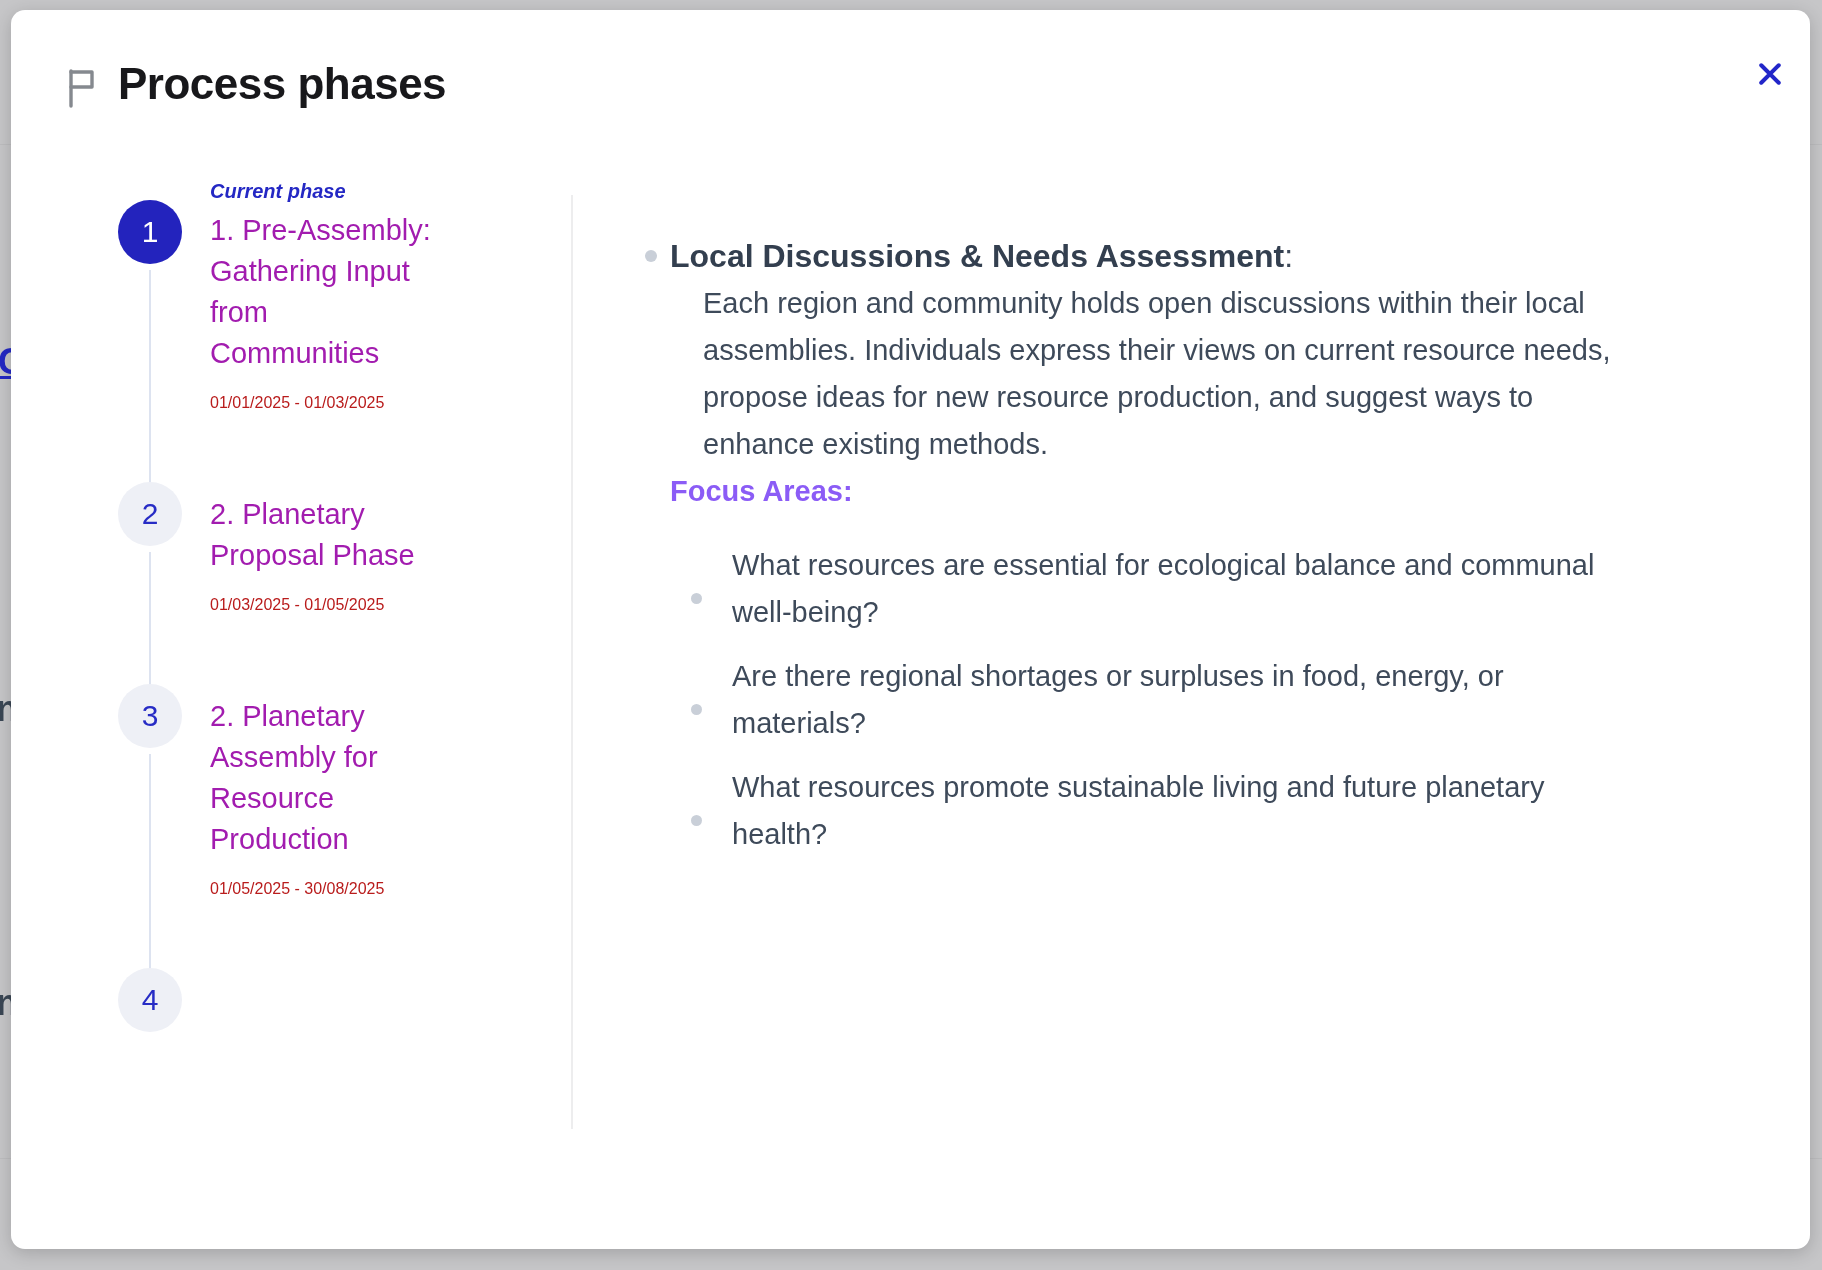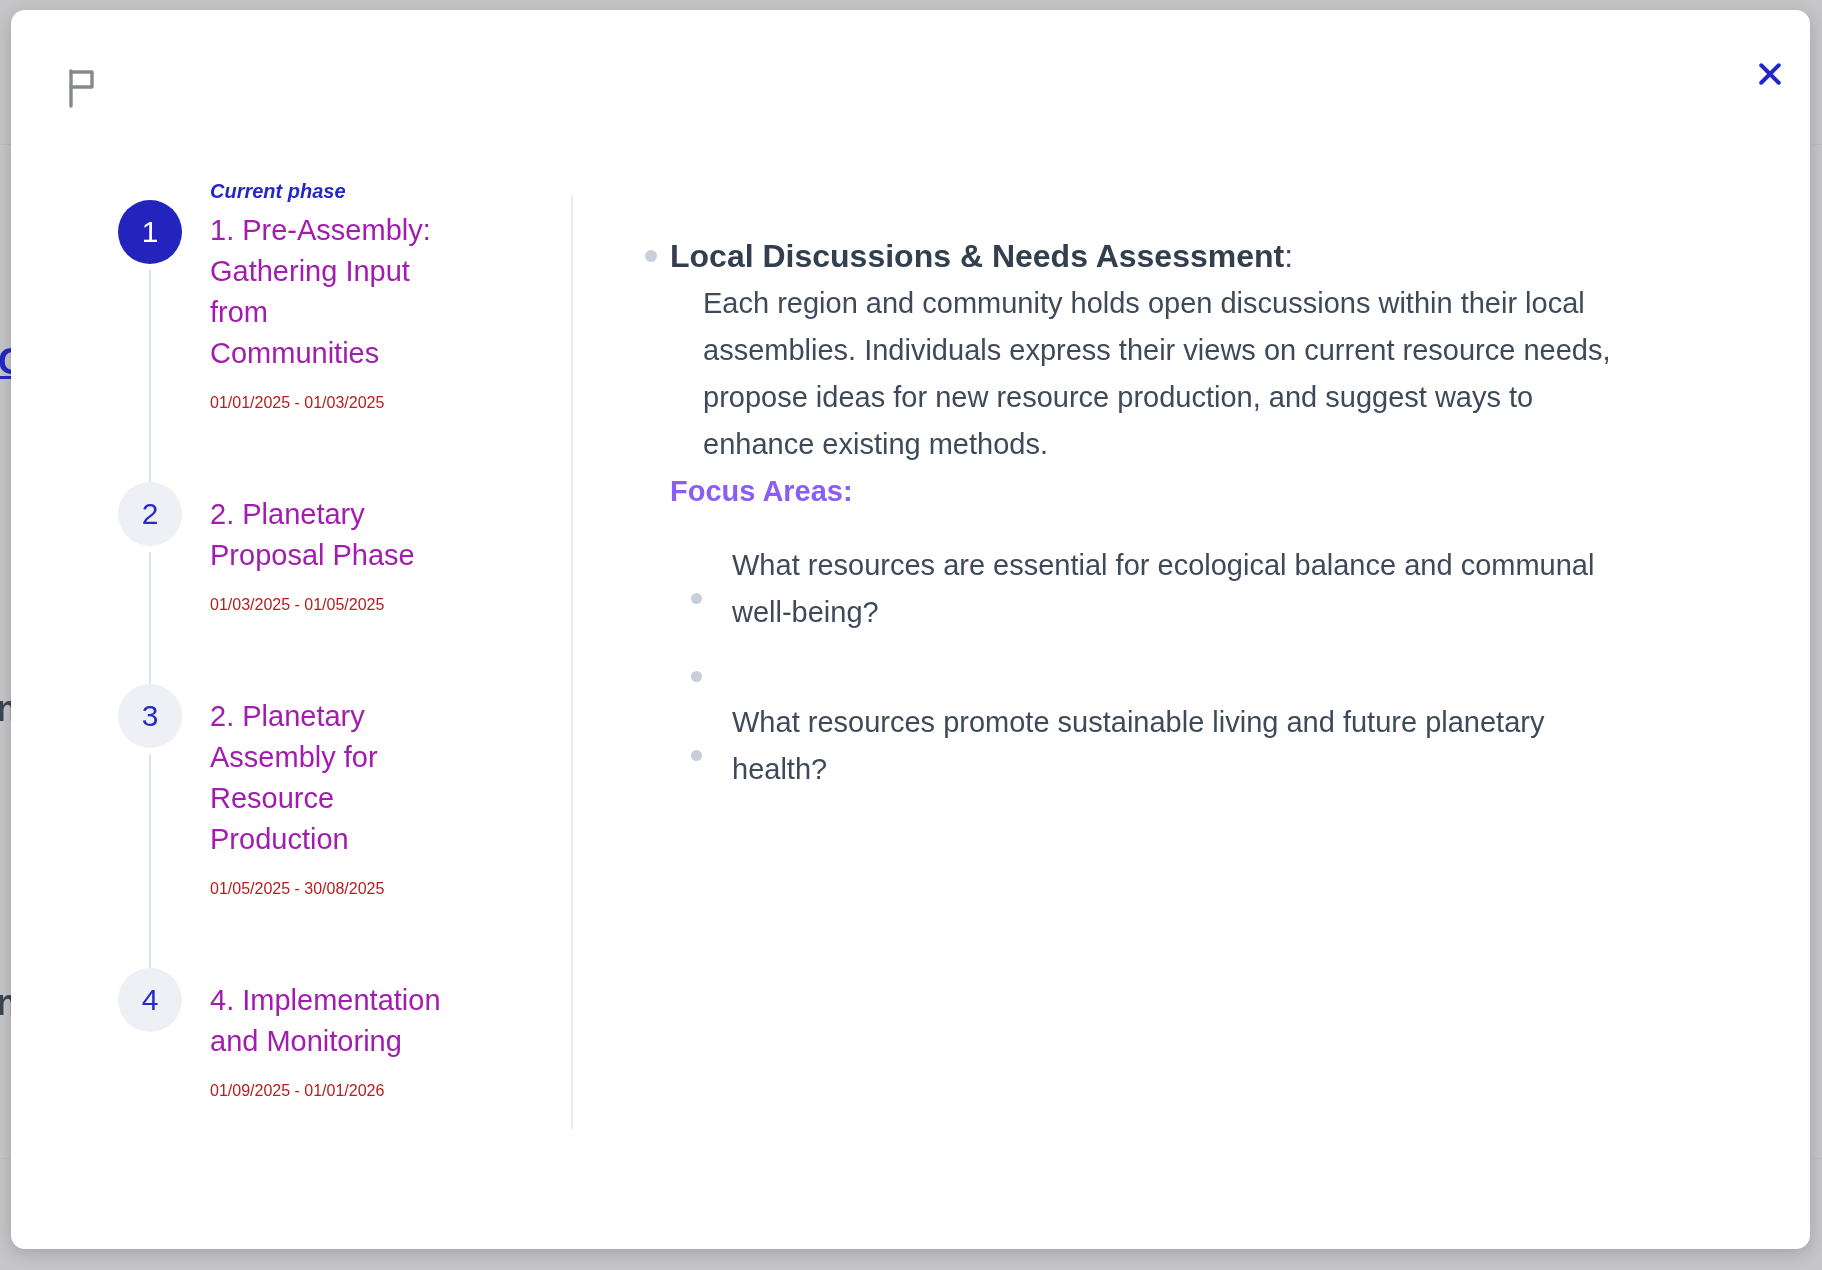--- a/index.html
+++ b/index.html
@@ -117,20 +117,21 @@
 
 <div class="modal">
 
   <div class="modal-header">
     <span class="flag-icon-wrap">
       <svg width="40" height="42" viewBox="0 0 40 42">
         <path d="M9 40 V5" stroke="#85898f" stroke-width="3.4" fill="none" stroke-linecap="round"></path>
         <path d="M9 6 H30 V21 H9" stroke="#85898f" stroke-width="3.4" fill="none" stroke-linejoin="round" stroke-linecap="round"></path>
       </svg>
     </span>
+    <div class="modal-title">Process phases</div>
     <button class="close-btn">
       <span>
         <svg width="30" height="30" viewBox="0 0 24 24">
           <path d="M5 5 L19 19 M19 5 L5 19" stroke="#2226c9" stroke-width="3.2" stroke-linecap="round"></path>
         </svg>
       </span>
     </button>
   </div>
 
   <div class="timeline">
@@ -162,25 +163,20 @@
         <div class="phase-title">2. Planetary
 Assembly for
 Resource
 Production</div>
         <div class="phase-dates">01/05/2025 - 30/08/2025</div>
       </div>
     </div>
 
     <div class="phase">
       <div class="phase-circle">4</div>
-      <div class="phase-text">
-        <div class="phase-title">4. Implementation
-and Monitoring</div>
-        <div class="phase-dates">01/09/2025 - 01/01/2026</div>
-      </div>
     </div>
 
   </div>
 
   <div class="v-divider"></div>
 
   <div class="phase-content">
     <div class="main-bullet">
       <span class="dot"></span>
       <div class="main-bullet-body">
@@ -191,20 +187,22 @@
 enhance existing methods.</div>
         <div class="focus-label">Focus Areas:</div>
         <div class="sub-list">
           <div class="sub-item">
             <span class="dot"></span>
             <div class="sub-item-text">What resources are essential for ecological balance and communal
 well-being?</div>
           </div>
           <div class="sub-item">
             <span class="dot"></span>
+            <div class="sub-item-text">Are there regional shortages or surpluses in food, energy, or
+materials?</div>
           </div>
           <div class="sub-item">
             <span class="dot"></span>
             <div class="sub-item-text">What resources promote sustainable living and future planetary
 health?</div>
           </div>
         </div>
       </div>
     </div>
   </div>

